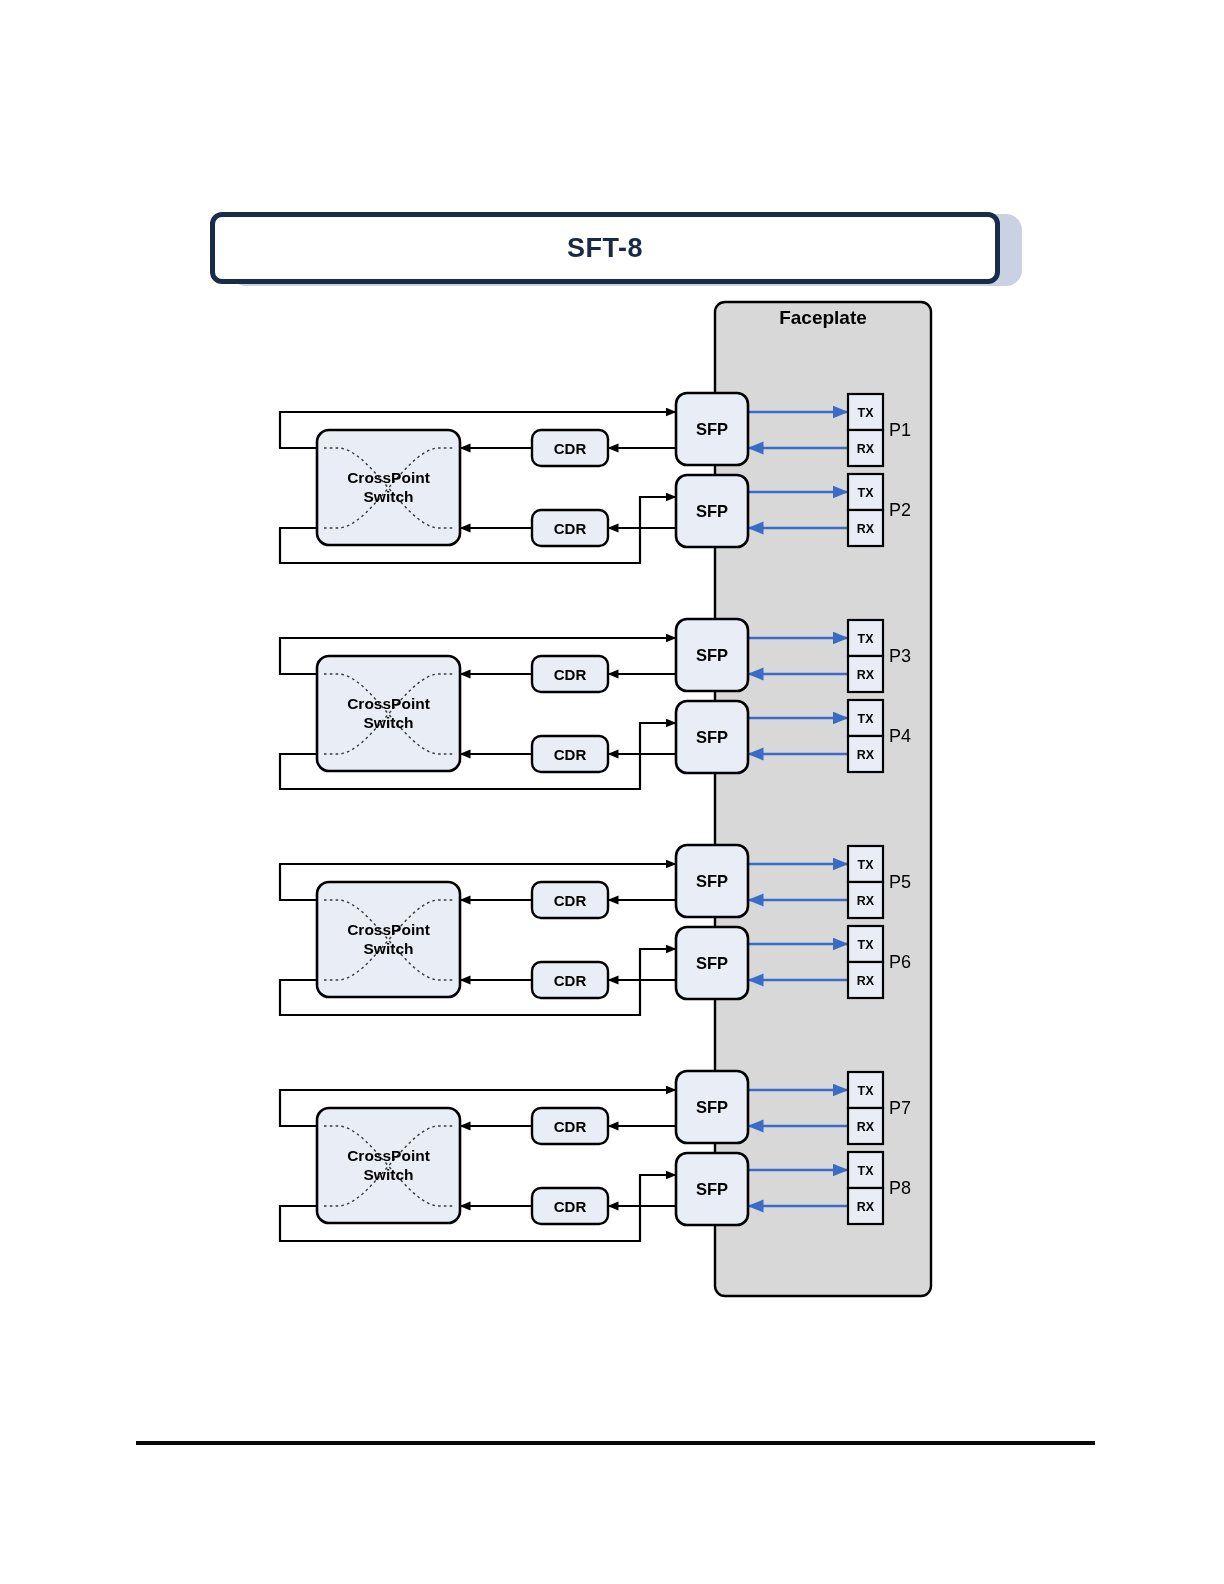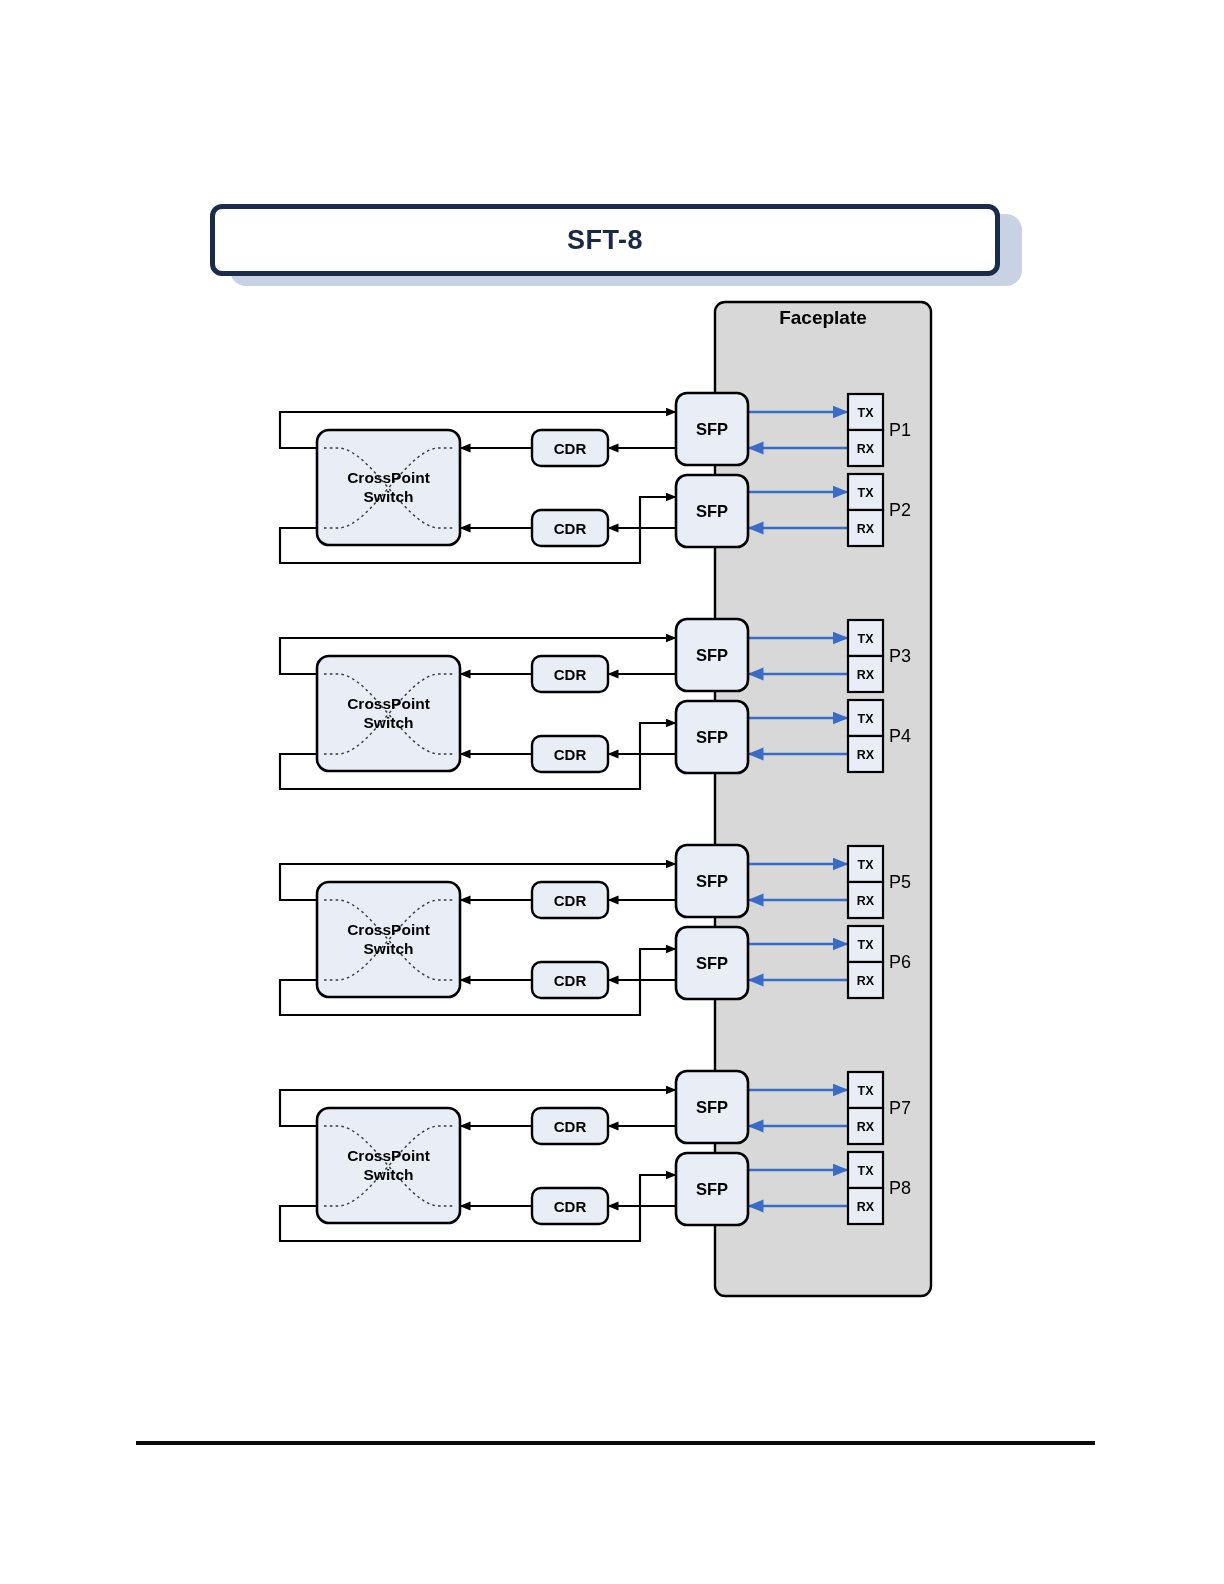--- a/index.html
+++ b/index.html
@@ -13,21 +13,21 @@
   }
   .title-shadow {
     position: absolute;
     left: 230px; top: 214px;
     width: 792px; height: 72px;
     border-radius: 16px;
     background: var(--title-shadow, #c8d2e2);
   }
   .title-box {
     position: absolute;
-    left: 210px; top: 204px;
+    left: 210px; top: 212px;
     width: 780px; height: 62px;
     border: 5px solid var(--title-border, #1b2b4a);
     border-radius: 12px;
     background: #ffffff;
     display: flex;
     align-items: center;
     justify-content: center;
   }
   .title-box span {
     font-size: 27px;

